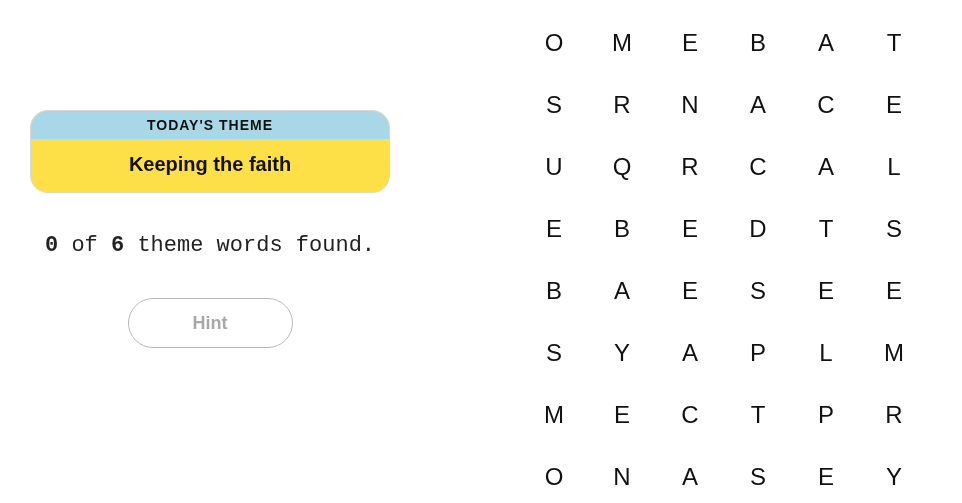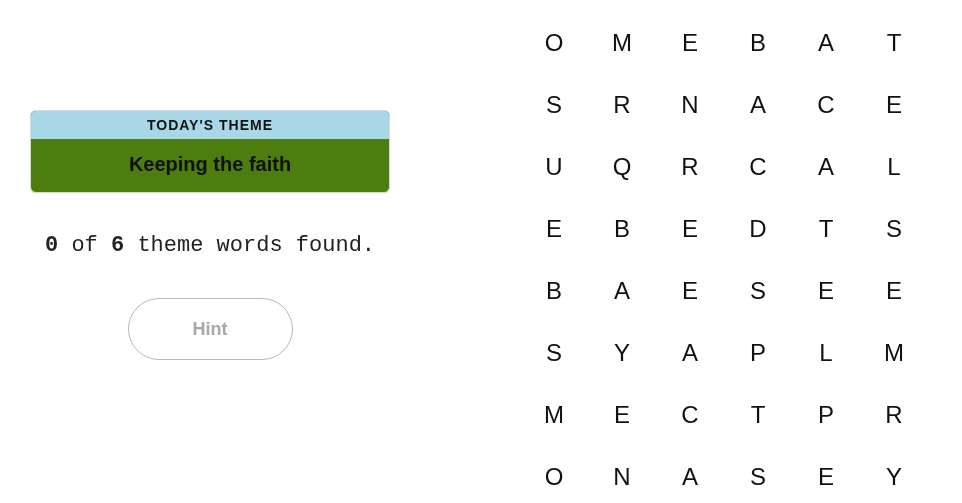--- a/index.html
+++ b/index.html
@@ -18,23 +18,23 @@
   .left-panel {
     width: 420px;
     padding-top: 110px;
     display: flex;
     flex-direction: column;
     align-items: center;
   }
   .theme-card {
     width: 360px;
     border: 1px solid #d8d8d8;
-    border-radius: 6px;
+    border-radius: 18px;
     overflow: hidden;
-    background: #4d7c0f;
+    background: #fde047;
     box-shadow: 0 1px 2px rgba(0,0,0,0.04);
   }
   .theme-header {
     background: #a8d8e8;
     color: #111;
     text-align: center;
     font-family: -apple-system, BlinkMacSystemFont, 'Segoe UI', Arial, sans-serif;
     font-weight: 700;
     font-size: 14px;
     letter-spacing: 1px;
@@ -52,21 +52,21 @@
     margin-top: 40px;
     font-family: Liberation Mono, monospace;
     font-size: 22px;
     color: #222;
     text-align: center;
   }
   .progress b { font-weight: 700; }
   .hint-btn {
     margin-top: 40px;
     width: 165px;
-    height: 62px;
+    height: 50px;
     border: 1px solid #b8b8b8;
     border-radius: 999px;
     background: #fff;
     color: #a8a8a8;
     font-family: -apple-system, BlinkMacSystemFont, 'Segoe UI', Arial, sans-serif;
     font-weight: 700;
     font-size: 18px;
     cursor: pointer;
   }
   .right-panel {

